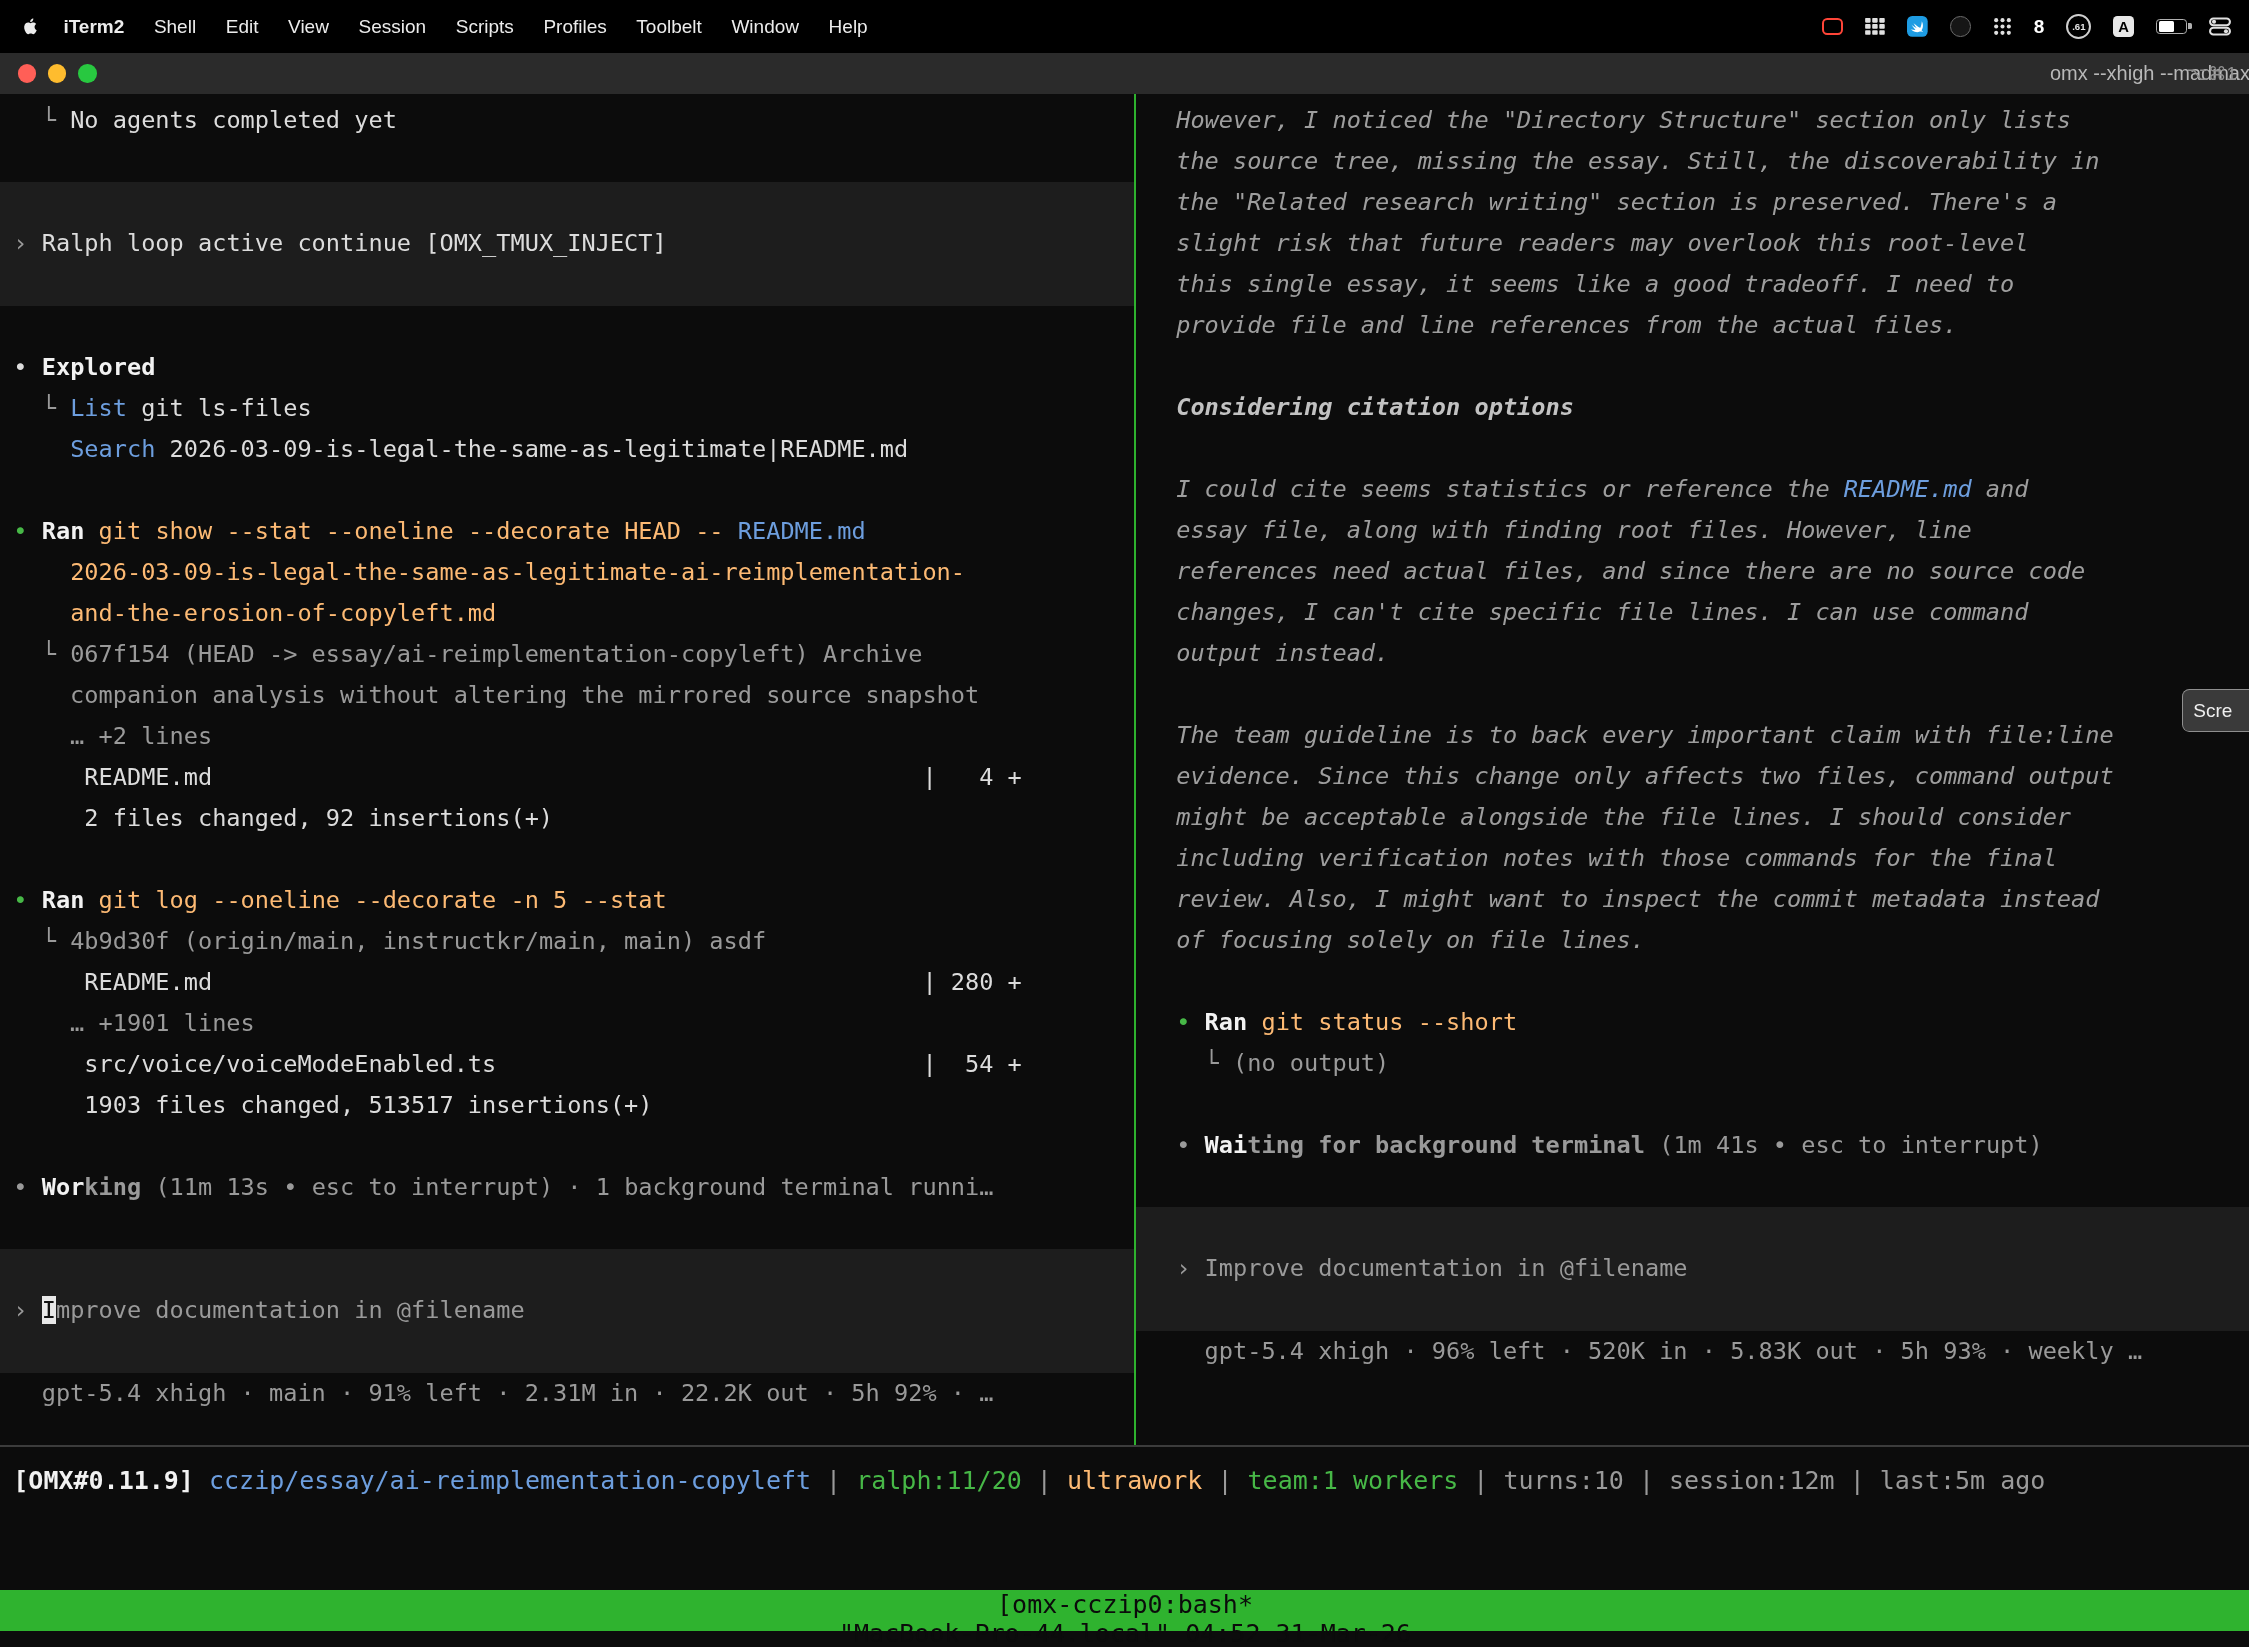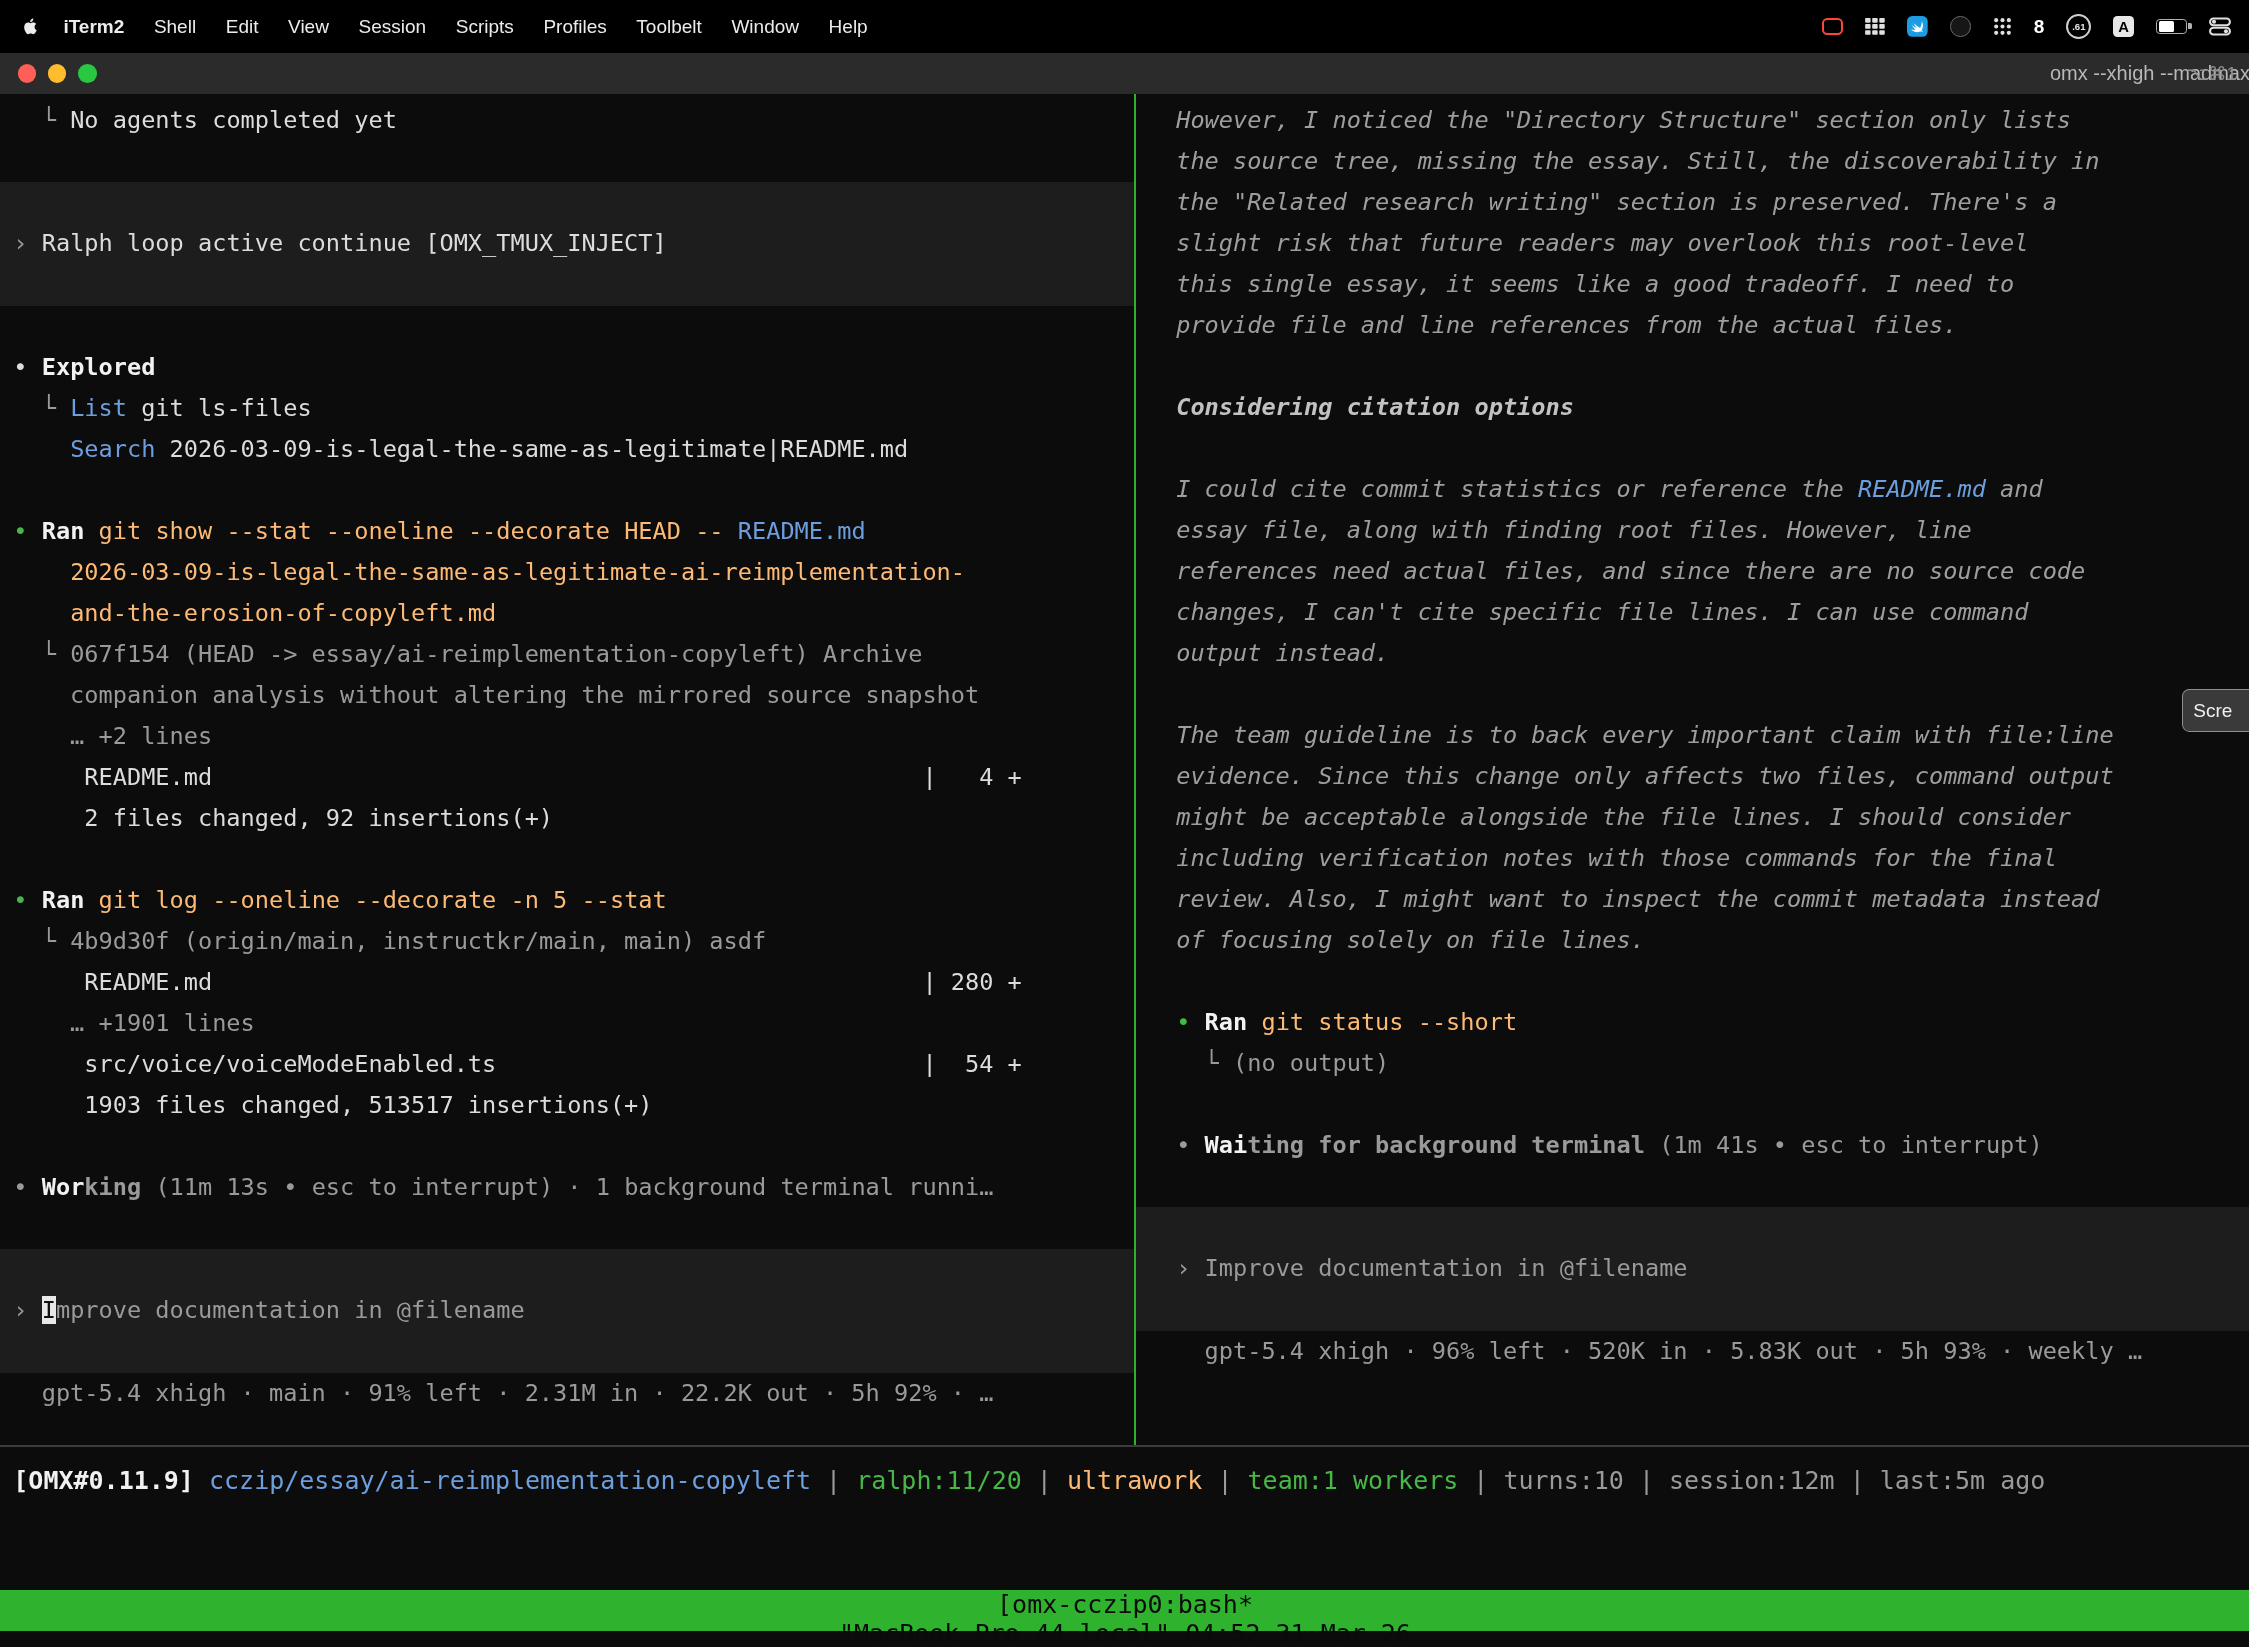--- a/index.html
+++ b/index.html
@@ -199,21 +199,21 @@
     <div class="pane pane-right" id="right-pane">
         <div class="trow"><span class="c-it">However, I noticed the "Directory Structure" section only lists</span></div>
         <div class="trow"><span class="c-it">the source tree, missing the essay. Still, the discoverability in</span></div>
         <div class="trow"><span class="c-it">the "Related research writing" section is preserved. There's a</span></div>
         <div class="trow"><span class="c-it">slight risk that future readers may overlook this root-level</span></div>
         <div class="trow"><span class="c-it">this single essay, it seems like a good tradeoff. I need to</span></div>
         <div class="trow"><span class="c-it">provide file and line references from the actual files.</span></div>
         <div class="trow"></div>
         <div class="trow"><span class="c-itb">Considering citation options</span></div>
         <div class="trow"></div>
-        <div class="trow"><span class="c-it">I could cite commit statistics or reference the </span><span class="c-itbl">README.md</span><span class="c-it"> and</span></div>
+        <div class="trow"><span class="c-it">I could cite seems statistics or reference the </span><span class="c-itbl">README.md</span><span class="c-it"> and</span></div>
         <div class="trow"><span class="c-it">essay file, along with finding root files. However, line</span></div>
         <div class="trow"><span class="c-it">references need actual files, and since there are no source code</span></div>
         <div class="trow"><span class="c-it">changes, I can't cite specific file lines. I can use command</span></div>
         <div class="trow"><span class="c-it">output instead.</span></div>
         <div class="trow"></div>
         <div class="trow"><span class="c-it">The team guideline is to back every important claim with file:line</span></div>
         <div class="trow"><span class="c-it">evidence. Since this change only affects two files, command output</span></div>
         <div class="trow"><span class="c-it">might be acceptable alongside the file lines. I should consider</span></div>
         <div class="trow"><span class="c-it">including verification notes with those commands for the final</span></div>
         <div class="trow"><span class="c-it">review. Also, I might want to inspect the commit metadata instead</span></div>

